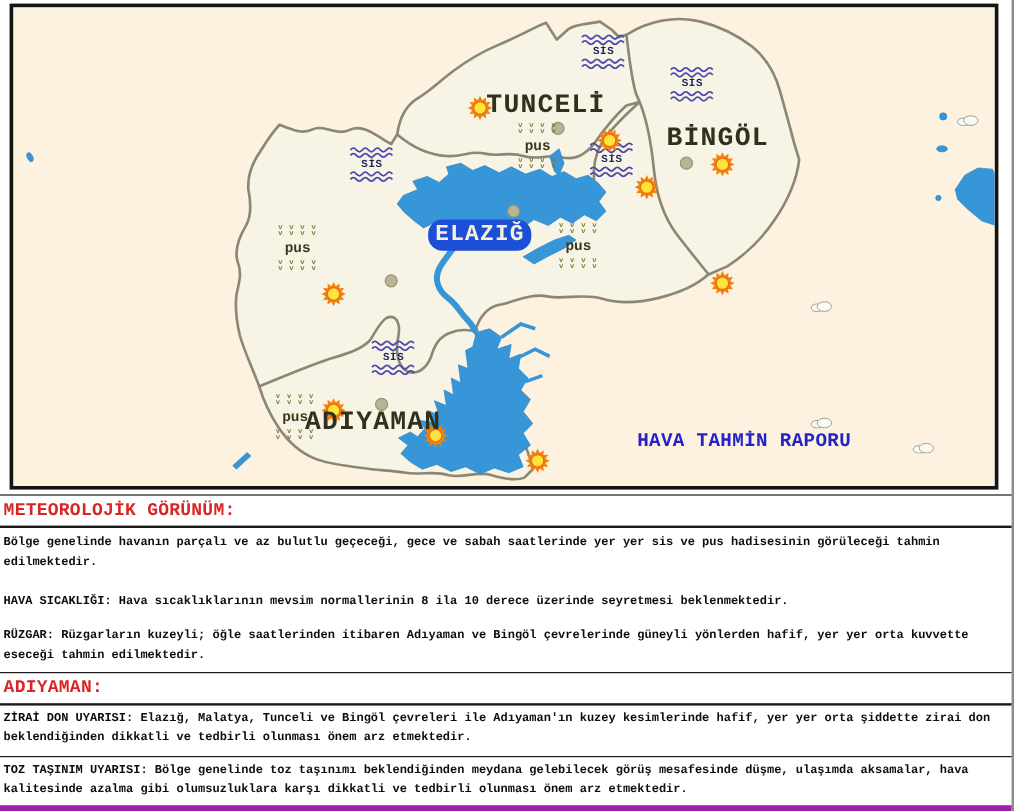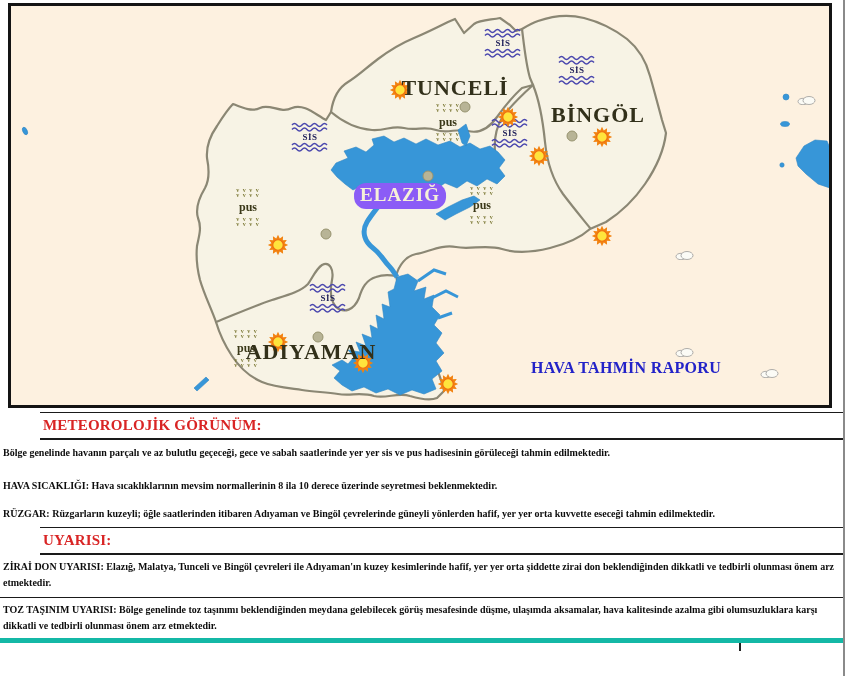--- a/index.html
+++ b/index.html
@@ -1,49 +1,49 @@
 <!DOCTYPE html>
 <html><head>
 <meta charset="utf-8">
 <style>
   html,body{margin:0;padding:0;background:#fff;}
   .stage{position:relative;width:851px;height:676px;overflow:hidden;background:#fff;
-         font-family:Liberation Serif, serif;}
+         font-family:Liberation Mono, monospace;}
   .doc{position:absolute;left:0;top:0;width:843px;height:676px;background:#fff;border-right:2px solid #8a8a8a;}
 
   
   .map-row{position:relative;height:412px;}
   .map-frame{position:absolute;left:8px;top:3px;width:818px;height:399px;border:3px solid #141414;background:#fdf1e0;overflow:hidden;}
   .map-frame svg.basemap{position:absolute;left:0;top:0;display:block;}
   .marker-layer{position:absolute;left:0;top:0;width:100%;height:100%;}
   .mk{position:absolute;transform:translate(-50%,-50%);display:flex;flex-direction:column;align-items:center;z-index:5;}
   .mk svg{display:block;}
   .mk-suncloud{position:relative;}
   .mk-suncloud .cl{position:absolute;right:-7px;bottom:-4px;}
   .sis-t{font-weight:bold;font-size:9px;line-height:8px;color:#23235c;letter-spacing:.5px;margin:1px 0;}
   .pus-r{font-weight:bold;font-size:6px;line-height:4.5px;letter-spacing:1px;color:#7c7936;}
   .pus-t{font-weight:bold;font-size:12px;line-height:10px;color:#3a3818;margin:5px 0;}
   .dotc{position:absolute;width:9px;height:9px;border-radius:50%;background:#b8b496;border:1px solid #97936f;transform:translate(-50%,-50%);z-index:4;}
   .prov{position:absolute;transform:translate(-50%,-50%);font-weight:bold;font-size:22px;color:#32301a;letter-spacing:1px;white-space:nowrap;z-index:6;}
-  .prov.boxed{background:#8b5cf6;color:#f6f1d8;font-size:19px;padding:1px 6px 3px;border-radius:12px;letter-spacing:1px;}
+  .prov.boxed{background:#1d4ed8;color:#f6f1d8;font-size:19px;padding:1px 6px 3px;border-radius:12px;letter-spacing:1px;}
   .rt,.rd{position:absolute;color:#2323c8;font-weight:bold;z-index:7;white-space:pre;}
   .rt{left:520px;top:353px;font-size:16px;letter-spacing:.3px;}
   .rd{left:520px;top:373px;font-size:16.5px;}
 
   
-  .h-row{border-top:1.5px solid #1a1a1a;border-bottom:2px solid #1a1a1a;padding:3px 3px 4px 3px;margin-left:40px;}
+  .h-row{border-top:1.5px solid #1a1a1a;border-bottom:2px solid #1a1a1a;padding:3px 3px 4px 3px;}
   .h-row span{color:#d92525;font-weight:bold;font-size:15px;letter-spacing:.2px;}
   .p-block{padding:5px 3px 0 3px;}
   .p-block p, .p-row p{margin:0;font-size:10px;line-height:16.5px;font-weight:bold;color:#0d0d0d;}
   .p-block p.p1{margin-bottom:16px;}
   .p-block p.p2{margin-bottom:12px;}
   .p-block p.p3{margin-bottom:4px;}
   .p-row{padding:4px 3px 5px 3px;}
   .p-row.r4{border-bottom:1.5px solid #1a1a1a;}
-  .p-row.r5{border-bottom:5px solid #14b8a6;padding-bottom:3px;}
+  .p-row.r5{border-bottom:5px solid #a21caf;padding-bottom:3px;}
   .bottom-strip{position:relative;height:8px;}
   .bottom-strip .tick{position:absolute;left:739px;top:0;width:2px;height:100%;background:#222;}
 </style>
 </head>
 <body>
 
 <div class="stage">
   <div class="doc">
 
     <div class="map-row">
@@ -257,21 +257,21 @@
 
     <div class="h-row">
       <span>METEOROLOJİK GÖRÜNÜM:</span>
     </div>
     <div class="p-block">
       <p class="p1">Bölge genelinde havanın parçalı ve az bulutlu geçeceği, gece ve sabah saatlerinde yer yer sis ve pus hadisesinin görüleceği tahmin edilmektedir.</p>
       <p class="p2">HAVA SICAKLIĞI: Hava sıcaklıklarının mevsim normallerinin 8 ila 10 derece üzerinde seyretmesi beklenmektedir.</p>
       <p class="p3">RÜZGAR: Rüzgarların kuzeyli; öğle saatlerinden itibaren Adıyaman ve Bingöl çevrelerinde güneyli yönlerden hafif, yer yer orta kuvvette eseceği tahmin edilmektedir.</p>
     </div>
     <div class="h-row">
-      <span>UYARISI:</span>
+      <span>ADIYAMAN:</span>
     </div>
     <div class="p-row r4">
       <p>ZİRAİ DON UYARISI: Elazığ, Malatya, Tunceli ve Bingöl çevreleri ile Adıyaman'ın kuzey kesimlerinde hafif, yer yer orta şiddette zirai don beklendiğinden dikkatli ve tedbirli olunması önem arz etmektedir.</p>
     </div>
     <div class="p-row r5">
       <p>TOZ TAŞINIM UYARISI: Bölge genelinde toz taşınımı beklendiğinden meydana gelebilecek görüş mesafesinde düşme, ulaşımda aksamalar, hava kalitesinde azalma gibi olumsuzluklara karşı dikkatli ve tedbirli olunması önem arz etmektedir.</p>
     </div>
     <div class="bottom-strip">
       <div class="tick"></div>
     </div>

